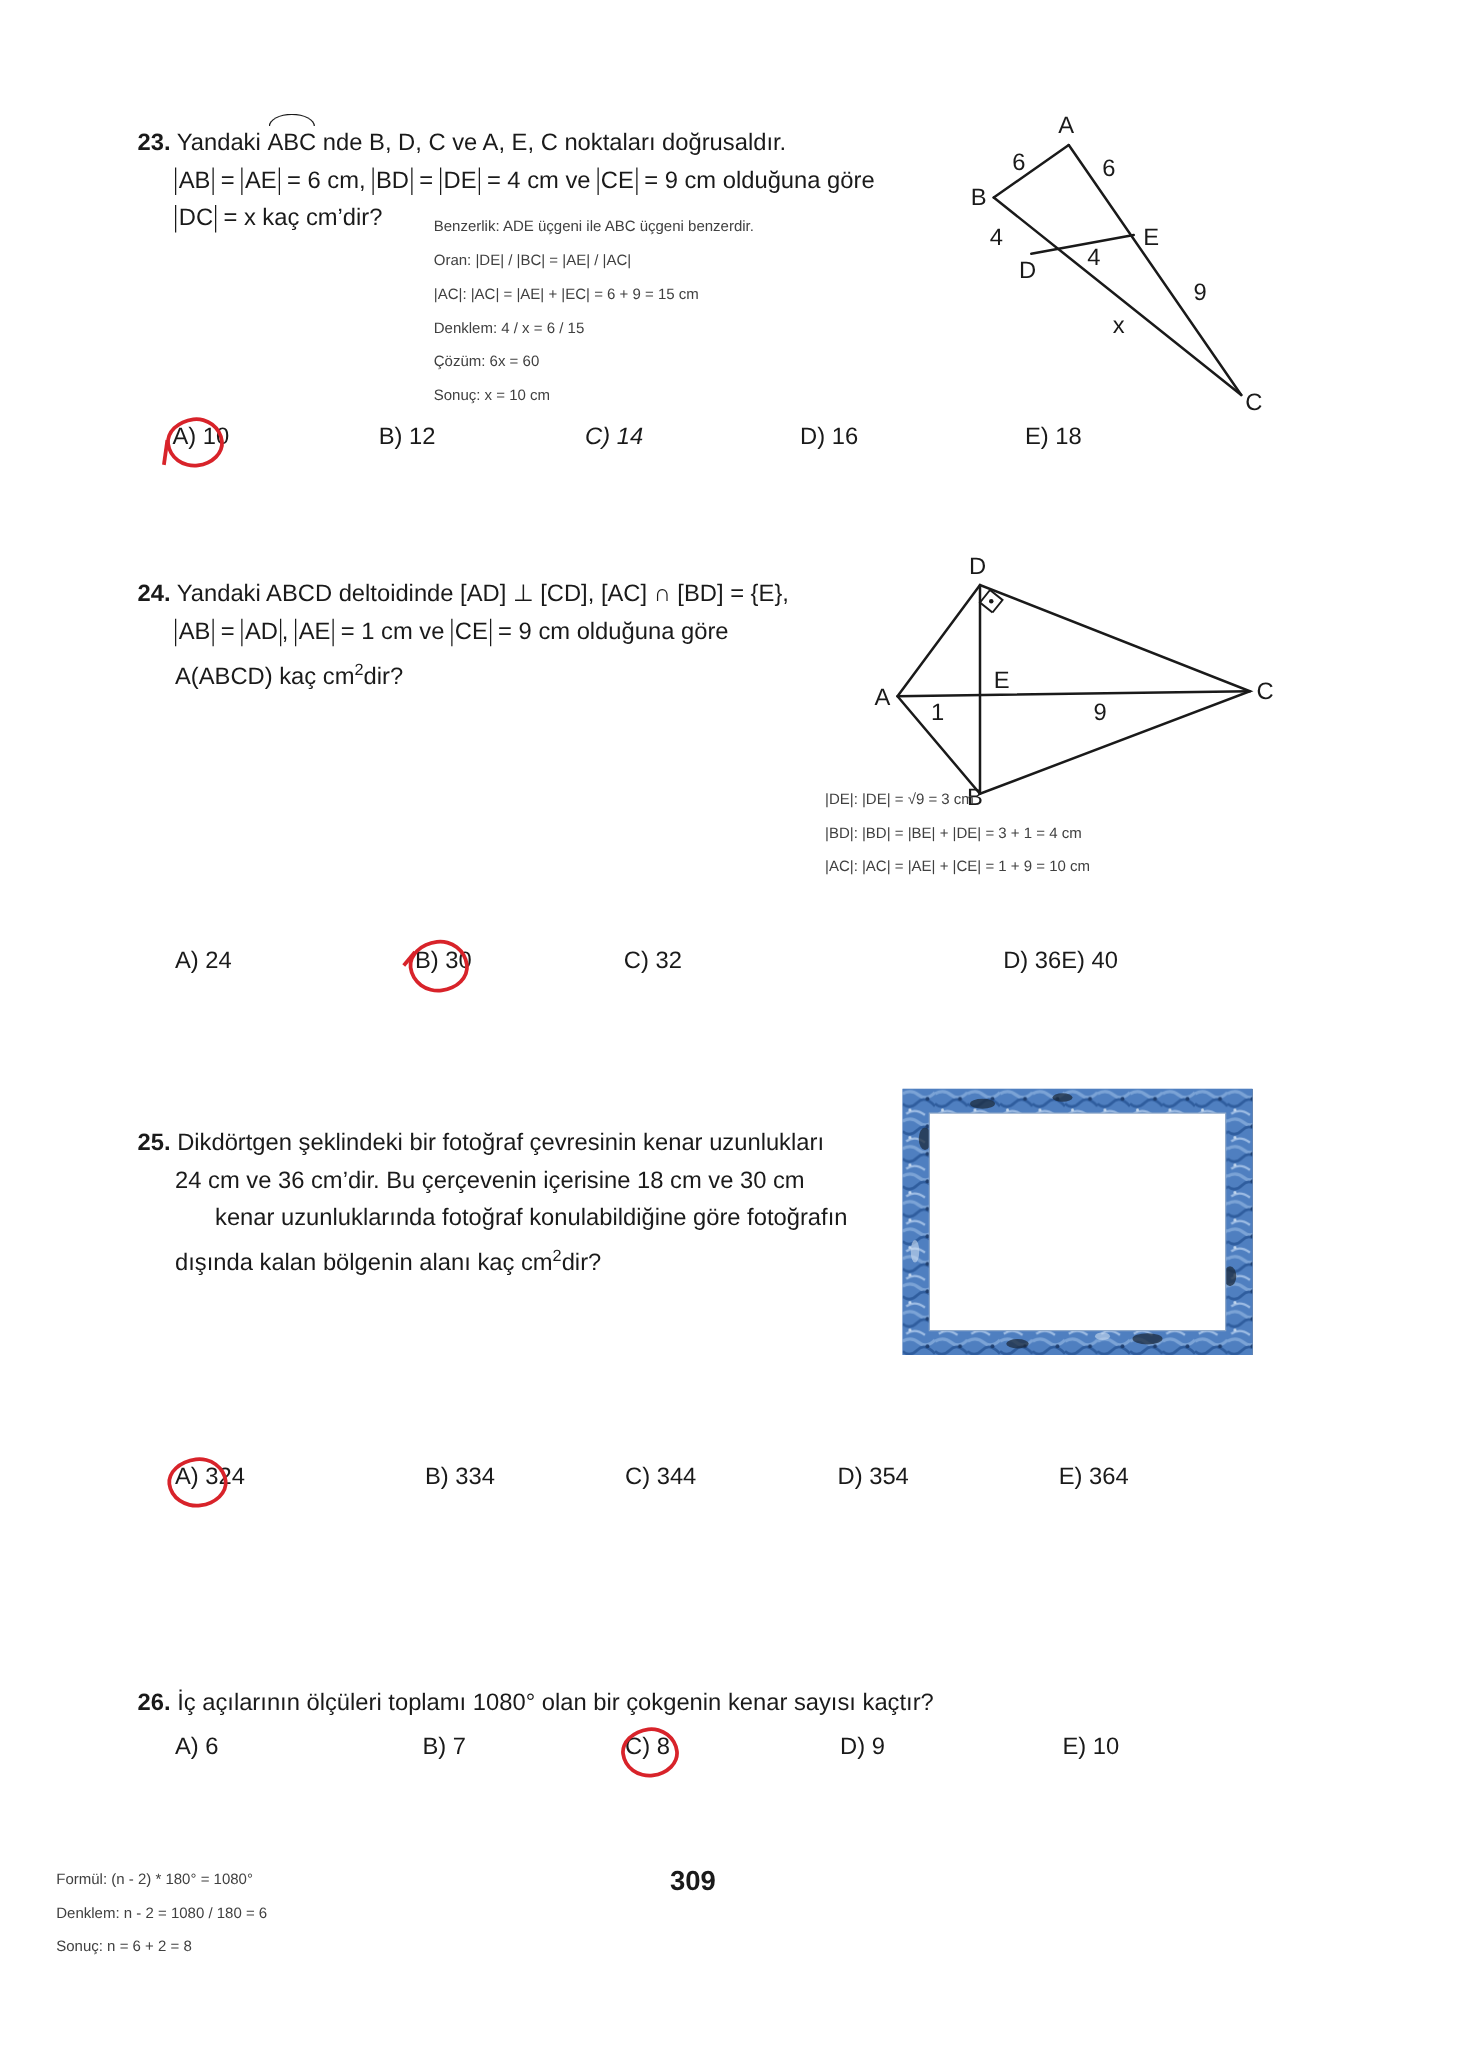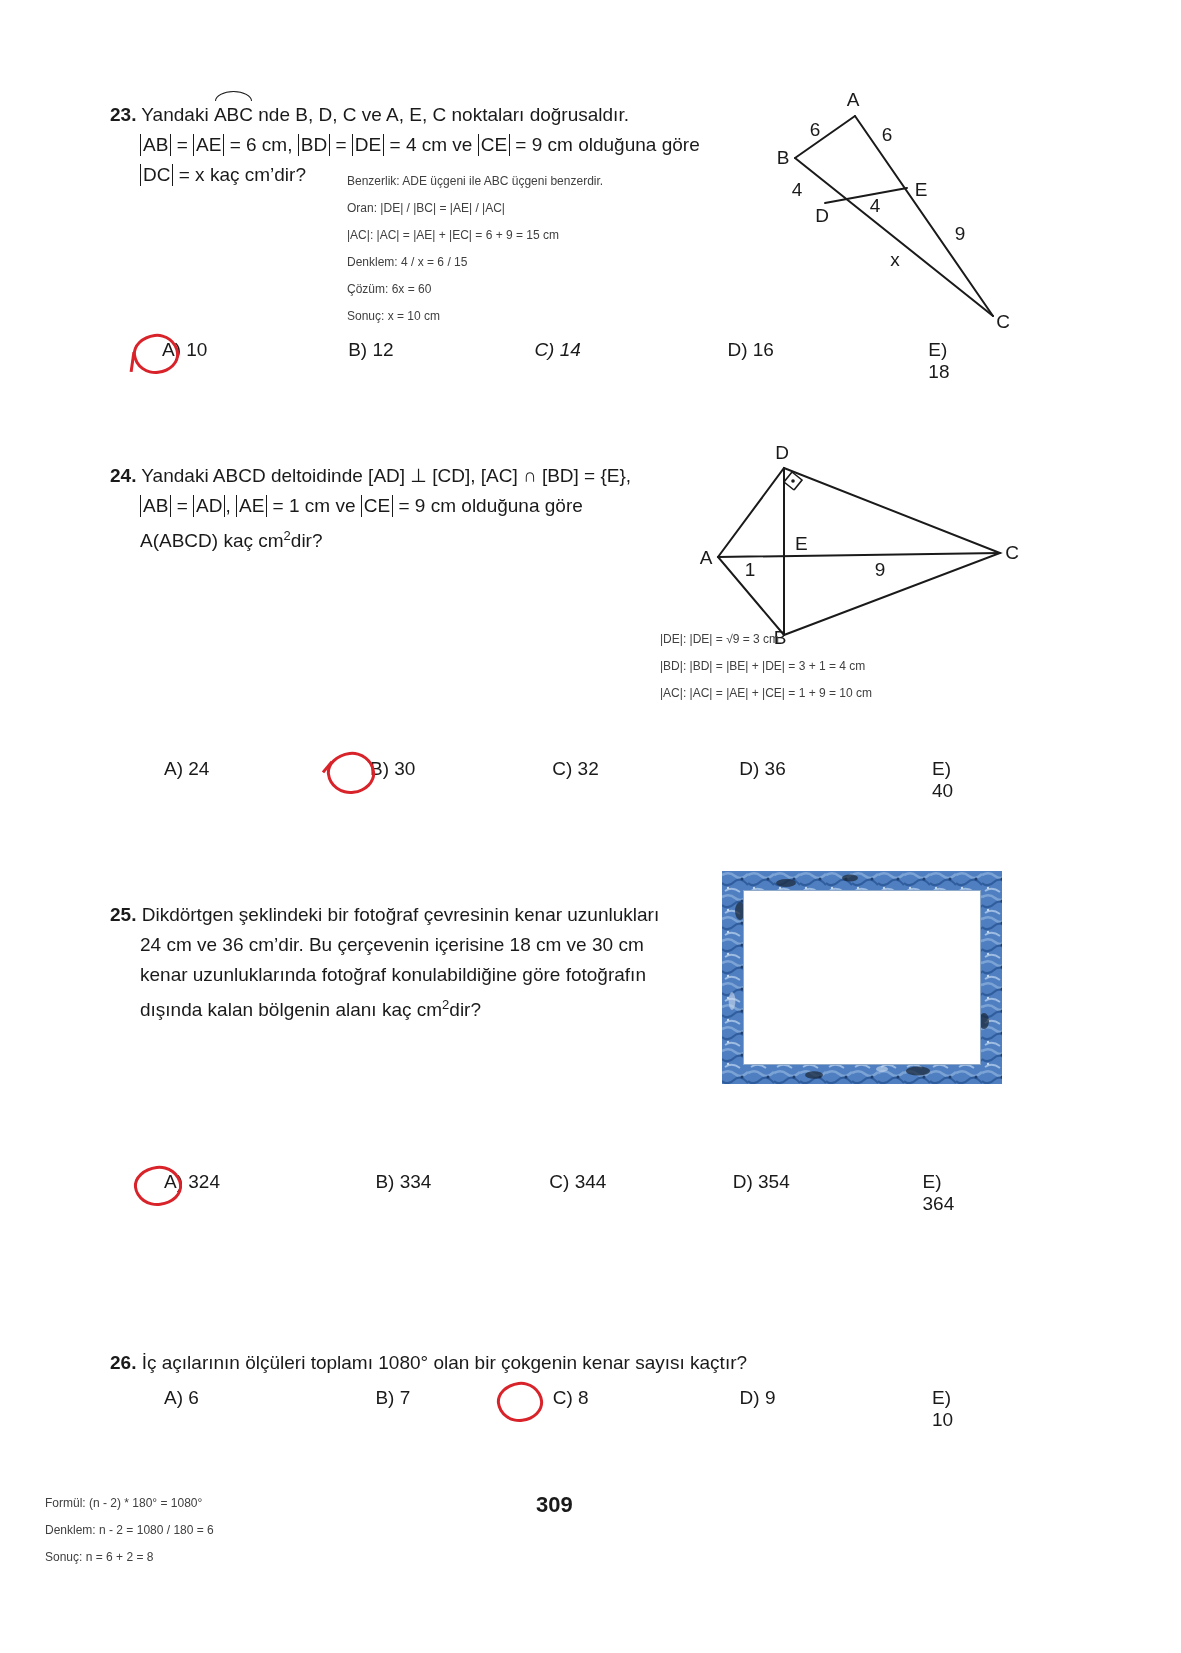--- a/index.html
+++ b/index.html
@@ -21,21 +21,21 @@
     font-size:12px;
     line-height:27px;
     white-space:nowrap;
   }
   .opt-row{
     position:absolute;
     width:835px;
     display:flex;
     font-size:19px;
   }
-  .opt{position:relative;margin-left:24px;}
+  .opt{position:relative;}
   .abs{position:absolute;}
 
   
   .av{
     display:inline-block;
     border-left:1.6px solid #1a1a1a;
     border-right:1.6px solid #1a1a1a;
     padding:0 2px;
     line-height:22px;
   }
@@ -219,39 +219,39 @@
       <span>24</span>
     </div>
     <div class="opt" style="width:167px;">
       <span>B)</span>
       <span>30</span>
     </div>
     <div class="opt" style="width:172px;">
       <span>C)</span>
       <span>32</span>
     </div>
-    <div class="opt" style="width:178px;">
+    <div class="opt" style="width:178px;text-align:right;">
       <span>D)</span>
       <span>36</span>
     </div>
     <div class="opt">
       <span>E)</span>
       <span>40</span>
     </div>
   </div>
   <div class="circle-mark" style="left:327px;top:752px;width:42px;height:36px;"></div>
   <div class="tick-mark" style="left:326px;top:760px;height:14px;transform:rotate(40deg);"></div>
 
   <div class="abs" style="left:110px;top:900px;width:600px;">
     <div class="q-text">
       <span class="q-num">25.</span>
       <span>Dikdörtgen şeklindeki bir fotoğraf çevresinin kenar uzunlukları</span>
     </div>
     <div class="q-text" style="padding-left:30px;">24 cm ve 36 cm’dir. Bu çerçevenin içerisine 18 cm ve 30 cm</div>
-    <div class="q-text" style="padding-left:30px;">kenar uzunluklarında fotoğraf konulabildiğine göre fotoğrafın</div>
+    <div class="q-text" style="padding-left:30px;text-align:center;">kenar uzunluklarında fotoğraf konulabildiğine göre fotoğrafın</div>
     <div class="q-text" style="padding-left:30px;">
       <span>dışında kalan bölgenin alanı kaç cm</span><sup style="font-size:13px;">2</sup><span>dir?</span>
     </div>
   </div>
 
 
   <div class="frame-outer" style="left:722px;top:871px;width:280px;height:213px;">
     <svg class="frame-tex" width="280" height="213" viewBox="0 0 280 213" preserveAspectRatio="none">
       <defs>
         <pattern id="marb" width="26" height="22" patternUnits="userSpaceOnUse">

